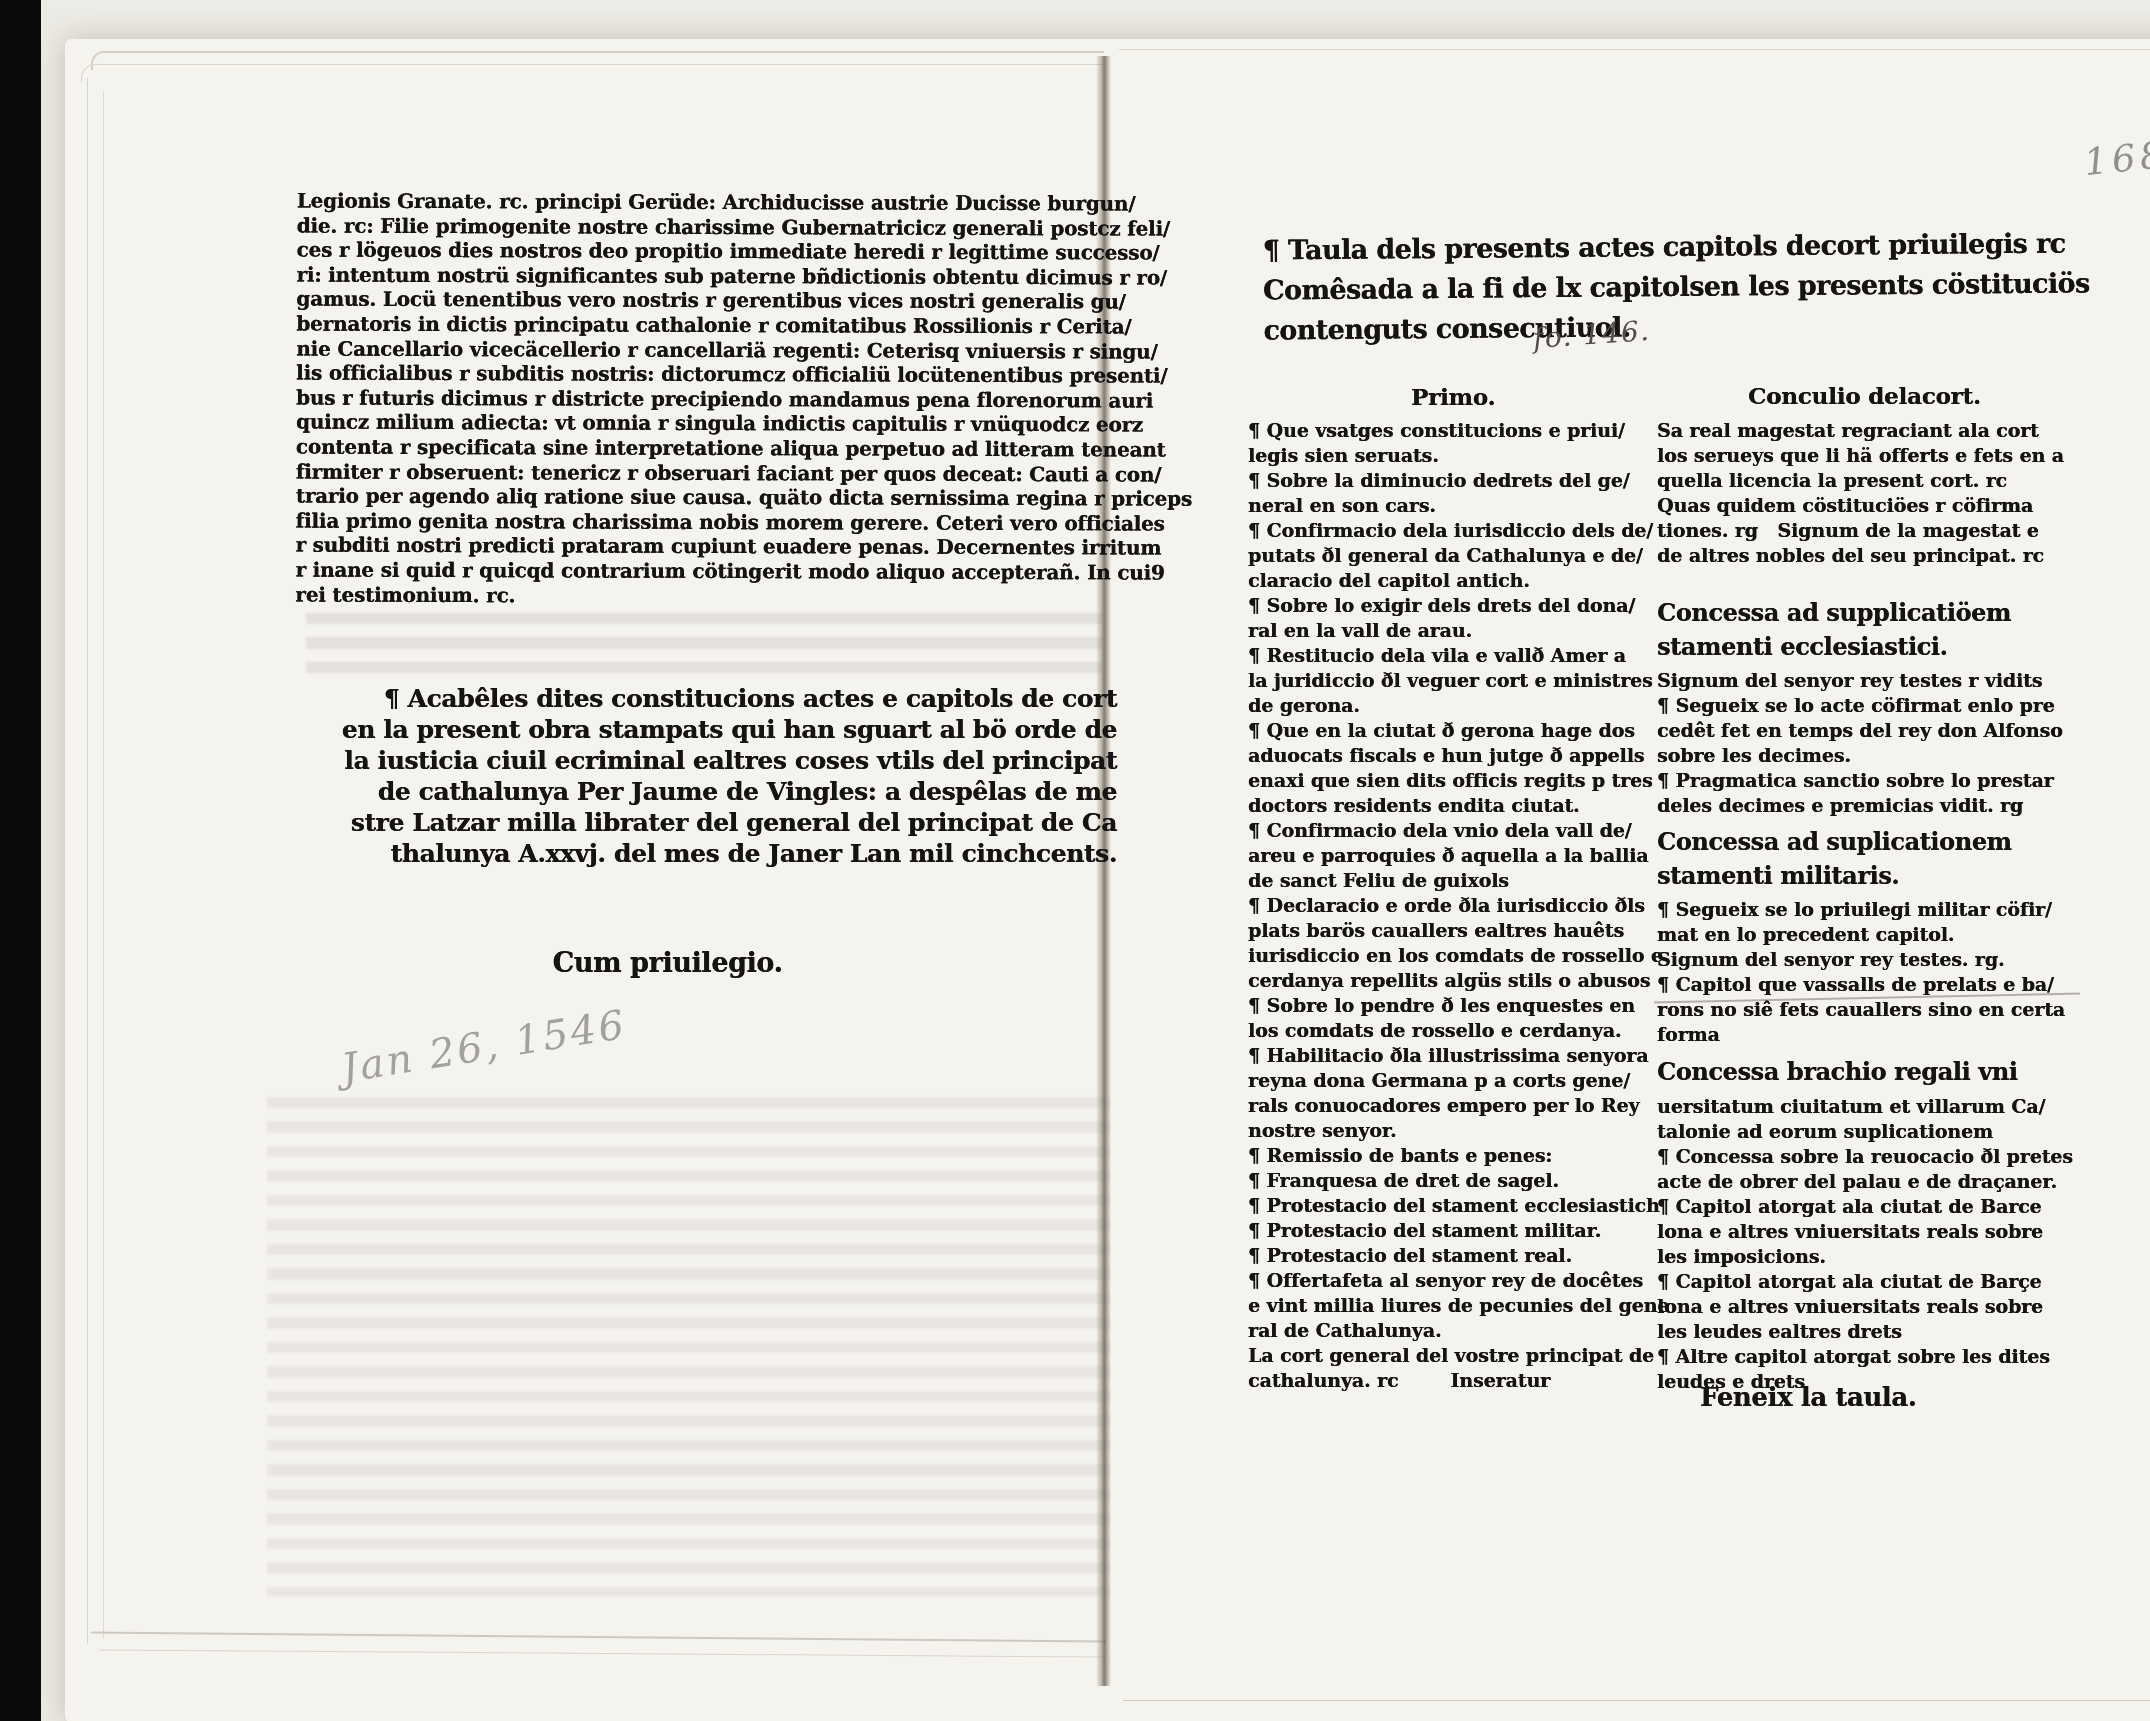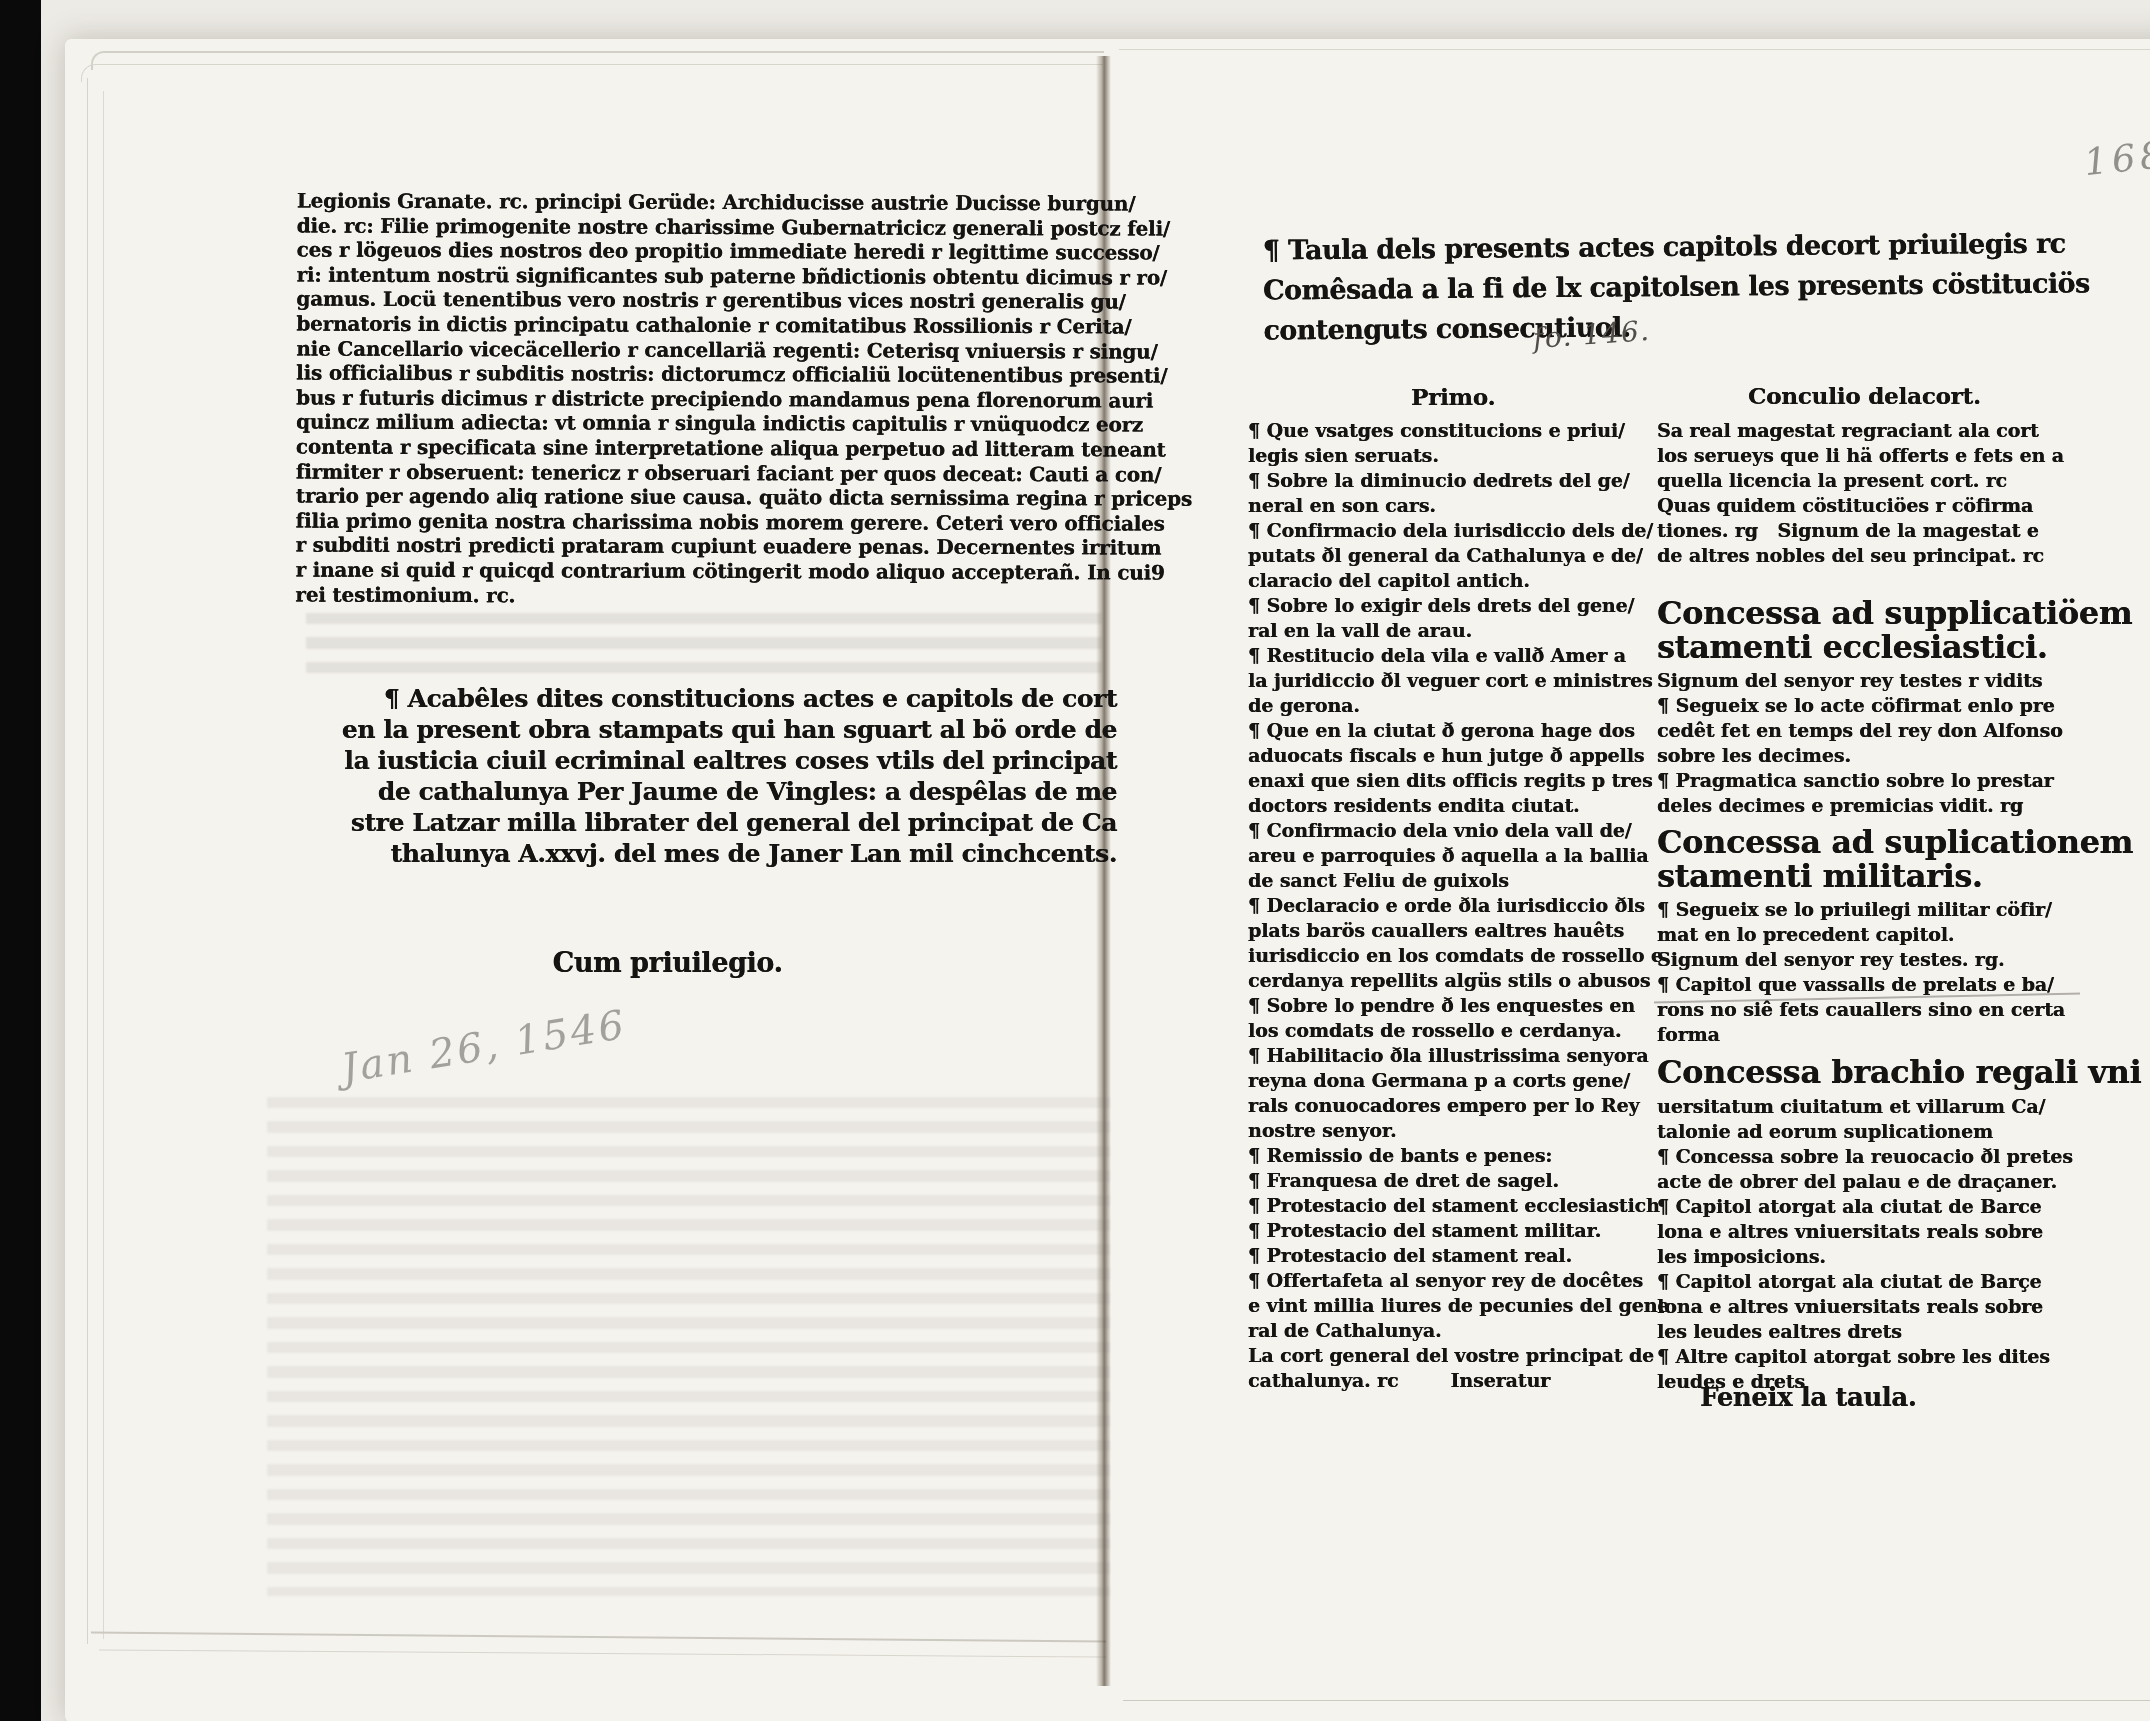--- a/index.html
+++ b/index.html
@@ -24,21 +24,21 @@
     filter:blur(0.4px);}
   .blk{position:absolute;color:#161412;font-weight:700;}
   .print{text-shadow:0.3px 0 0 currentColor;}
   .line{white-space:nowrap;}
   .left-par{font-size:20px;line-height:24.6px;letter-spacing:-0.2px;transform:rotate(.2deg);}
   .coloph{font-size:25px;line-height:31px;letter-spacing:-0.4px;text-align:right;}
   .privline{font-size:27px;text-align:center;letter-spacing:-0.4px;}
   .heading{font-size:27px;line-height:40px;letter-spacing:-0.6px;transform:rotate(-.5deg);}
   .colhdr{font-size:23px;letter-spacing:-0.2px;}
   .colbody{font-size:19px;line-height:25px;letter-spacing:-0.1px;}
-  .subtitle{font-size:32px;line-height:34px;letter-spacing:-0.4px;}
+  .subtitle{font-size:24px;line-height:34px;letter-spacing:-0.4px;}
   .bigline{font-size:26px;letter-spacing:-0.4px;}
   .hand{font-style:italic;font-weight:400;}
   .bleed{position:absolute;pointer-events:none;
     background:repeating-linear-gradient(180deg,rgba(110,104,92,.16) 0 11.2px,rgba(110,104,92,0) 11.2px 24.5px);
     filter:blur(1.3px);}
   .pencil-underline{position:absolute;left:1589px;top:958px;width:426px;height:1.7px;background:rgba(95,92,86,.45);transform:rotate(-1.2deg);filter:blur(0.4px);}
 </style>
 </head>
 <body>
 
@@ -111,21 +111,21 @@
       <div>
         <div class="blk print colhdr" style="left:1346px;top:344px;">Primo.</div>
         <div class="blk print colbody" style="left:1183px;top:379px;width:434px;">
             <div class="line">¶ Que vsatges constitucions e priui/</div>
             <div class="line">legis sien seruats.</div>
             <div class="line">¶ Sobre la diminucio dedrets del ge/</div>
             <div class="line">neral en son cars.</div>
             <div class="line">¶ Confirmacio dela iurisdiccio dels de/</div>
             <div class="line">putats ðl general da Cathalunya e de/</div>
             <div class="line">claracio del capitol antich.</div>
-            <div class="line">¶ Sobre lo exigir dels drets del gene/</div>
+            <div class="line">¶ Sobre lo exigir dels drets del dona/</div>
             <div class="line">ral en la vall de arau.</div>
             <div class="line">¶ Restitucio dela vila e vallð Amer a</div>
             <div class="line">la juridiccio ðl veguer cort e ministres</div>
             <div class="line">de gerona.</div>
             <div class="line">¶ Que en la ciutat ð gerona hage dos</div>
             <div class="line">aduocats fiscals e hun jutge ð appells</div>
             <div class="line">enaxi que sien dits officis regits p tres</div>
             <div class="line">doctors residents endita ciutat.</div>
             <div class="line">¶ Confirmacio dela vnio dela vall de/</div>
             <div class="line">areu e parroquies ð aquella a la ballia</div>

